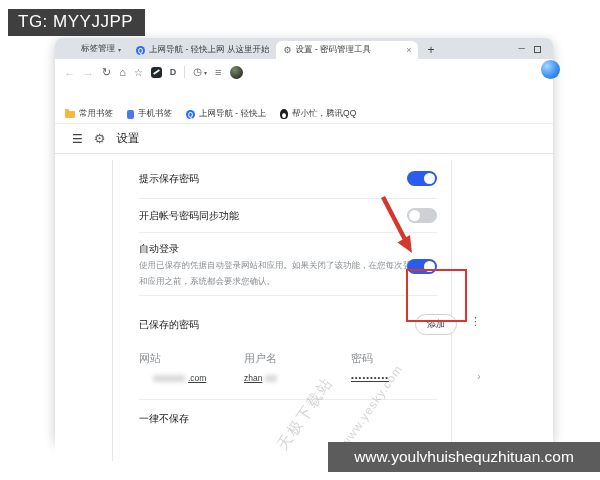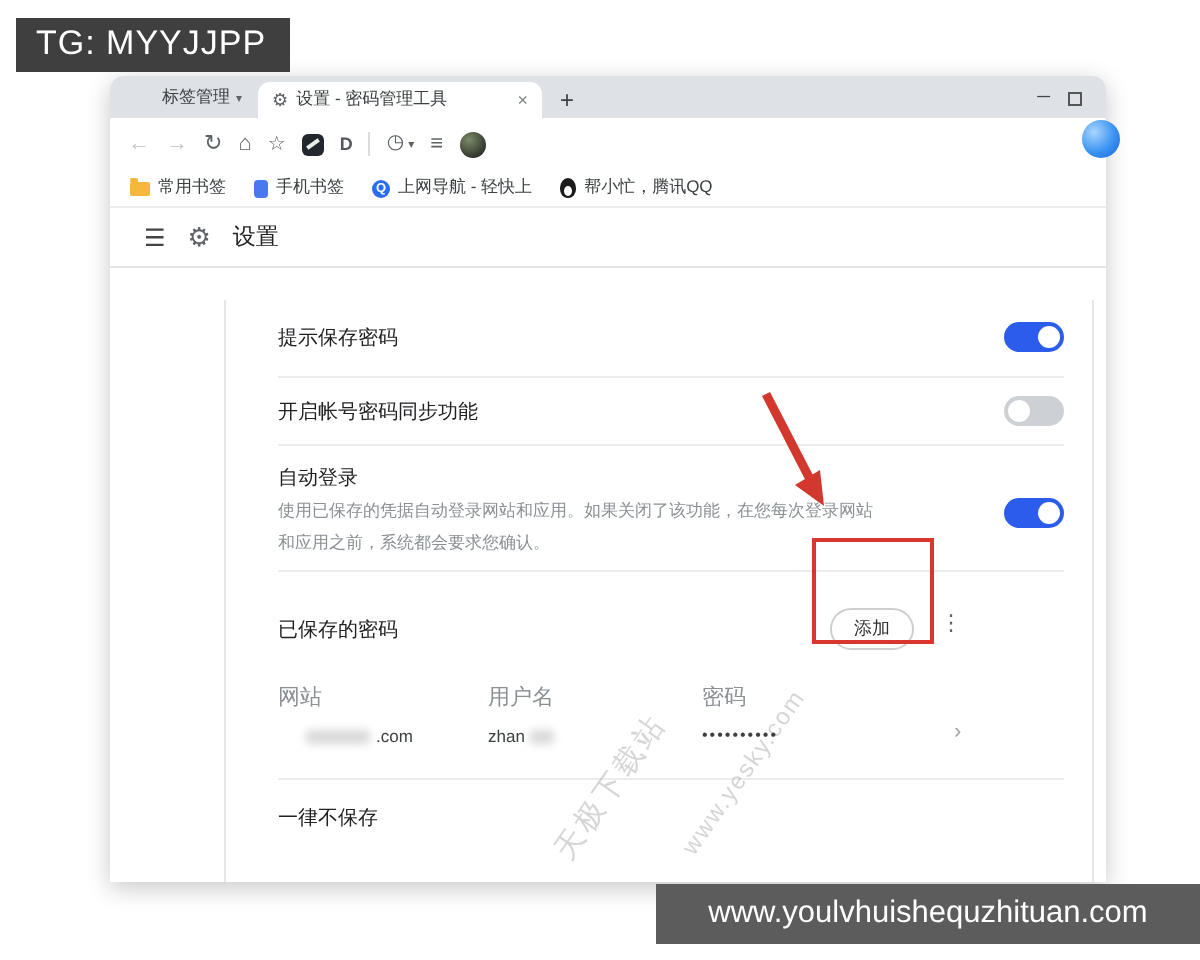--- a/index.html
+++ b/index.html
@@ -46,54 +46,54 @@
     background:#e8f0e8; transform:rotate(-35deg); }
   .dic { font-size:9px; font-weight:700; color:#565a5f; }
   .vsep { width:1px; height:12px; background:#dcdcdc; }
   .clockwrap { display:flex; align-items:center; gap:2px; }
   .clock { font-size:10px; color:#5f6368; line-height:1; }
   .menu { font-size:11px; color:#5f6368; line-height:1; }
   .avatar { width:13px; height:13px; border-radius:50%;
     background:radial-gradient(circle at 35% 30%, #7a8a66, #30332c 75%); flex:none; }
 
   .bookmarks { height:19px; background:#fff; border-bottom:1px solid #ededed; display:flex; align-items:center;
-    gap:14px; padding:0 10px; font-size:8.5px; color:#3c4043; }
+    gap:14px; padding:0 10px; font-size:8.5px; color:#3c4043;margin-top:20px; }
   .bm { display:flex; align-items:center; gap:4px; cursor:pointer; white-space:nowrap; }
   .folderic { width:10px; height:7px; background:#f6b73c; border-radius:1px; position:relative; flex:none; }
   .folderic::before { content:""; position:absolute; top:-2px; left:0; width:4px; height:2px; background:#f6b73c; border-radius:1px 1px 0 0; }
   .phoneic { width:7px; height:9px; background:#4a78f0; border-radius:2px; flex:none; }
   .penguin { width:8px; height:10px; background:#1b1b1b; border-radius:50% 50% 45% 45%; position:relative; flex:none; }
   .penguin::after { content:""; position:absolute; left:2px; top:4px; width:4px; height:5px; background:#fff; border-radius:50%; }
 
   .setheader { height:30px; background:#fff; border-bottom:1px solid #e3e3e3; display:flex; align-items:center;
     gap:11px; padding-left:17px; }
   .hamb { font-size:12px; color:#444; line-height:1; cursor:pointer; }
   .gearbig { font-size:13px; color:#5f6368; line-height:1; }
   .settitle { font-size:11.5px; color:#202124; }
 
   .content { position:relative; height:307px; background:#fff; overflow:hidden; }
-  .card { position:absolute; left:57px; top:16px; width:435px; height:307px; background:#fff;
+  .card { position:absolute; left:57px; top:6px; width:340px; height:307px; background:#fff;
     border-left:1px solid #e7e7e7; border-right:1px solid #e7e7e7; }
 
   .rowlabel { position:absolute; left:26px; font-size:10px; color:#202124; z-index:3; }
   .secdesc { position:absolute; left:26px; width:300px; font-size:8.5px; color:#8a9095; line-height:16px; z-index:3; }
   .divider { position:absolute; left:26px; right:14px; height:1px; background:#ececec; }
 
   .toggle { position:absolute; width:30px; height:15px; border-radius:8px; cursor:pointer; z-index:3; }
   .toggle .knob { position:absolute; top:2px; width:11px; height:11px; border-radius:50%; background:#fff; }
   .toggle.on { background:#2b5cec; } .toggle.on .knob { right:2px; }
   .toggle.off { background:#cdd0d4; } .toggle.off .knob { left:2px; }
 
   .addbtn { position:absolute; left:302px; top:154px; width:42px; height:21px; border:1px solid #cfcfcf;
     border-radius:11px; background:#fff; font-size:9px; color:#333; display:flex; align-items:center;
     justify-content:center; z-index:3; cursor:pointer; }
   .kebab { position:absolute; left:357px; top:155px; font-size:11px; color:#5f6368; z-index:3; cursor:pointer; }
 
   .th { position:absolute; font-size:11px; color:#8a9095; z-index:3; }
-  .td { position:absolute; font-size:8.5px; color:#3c4043; z-index:3; display:flex; align-items:center; gap:3px; }
+  .td { position:absolute; font-size:8.5px; color:#3c4043; z-index:3; display:flex; align-items:center; gap:3px;text-decoration:underline; }
   .blurblob { display:inline-block; width:32px; height:7px; background:#d9d9d9; filter:blur(2px); border-radius:2px; }
   .blurblob.small { width:12px; }
   .dots { letter-spacing:1px; font-size:8px; color:#3c4043; }
   .chev { position:absolute; left:364px; top:210px; font-size:11px; color:#9aa0a6; z-index:3; cursor:pointer; }
 
   .wm { position:absolute; color:rgba(165,165,165,.45); z-index:2; pointer-events:none; white-space:nowrap; }
   .wm1 { left:208px; top:250px; font-size:15px; transform:rotate(-55deg); letter-spacing:2px; }
   .wm2 { left:268px; top:245px; font-size:12px; transform:rotate(-55deg); letter-spacing:1px; }
 
   .red-box { position:absolute; left:406px; top:269px; width:61px; height:53px;
@@ -106,20 +106,24 @@
 <body>
 
 <div class="tg-badge">TG: MYYJJPP</div>
 
 <div class="window">
 
   <div class="tabstrip">
     <div class="tabmgr">
       <span>标签管理</span>
       <span class="caret">▾</span>
+    </div>
+    <div class="tab">
+      <span class="qicon">Q</span>
+      <span class="tlabel">上网导航 - 轻快上网 从这里开始</span>
     </div>
     <div class="tab active">
       <span class="gear8">⚙</span>
       <span class="tlabel">设置 - 密码管理工具</span>
       <span class="tclose">×</span>
     </div>
     <span class="newtab">+</span>
     <div class="spacer"></div>
     <span class="winmin">─</span>
     <span class="winmax"></span>

